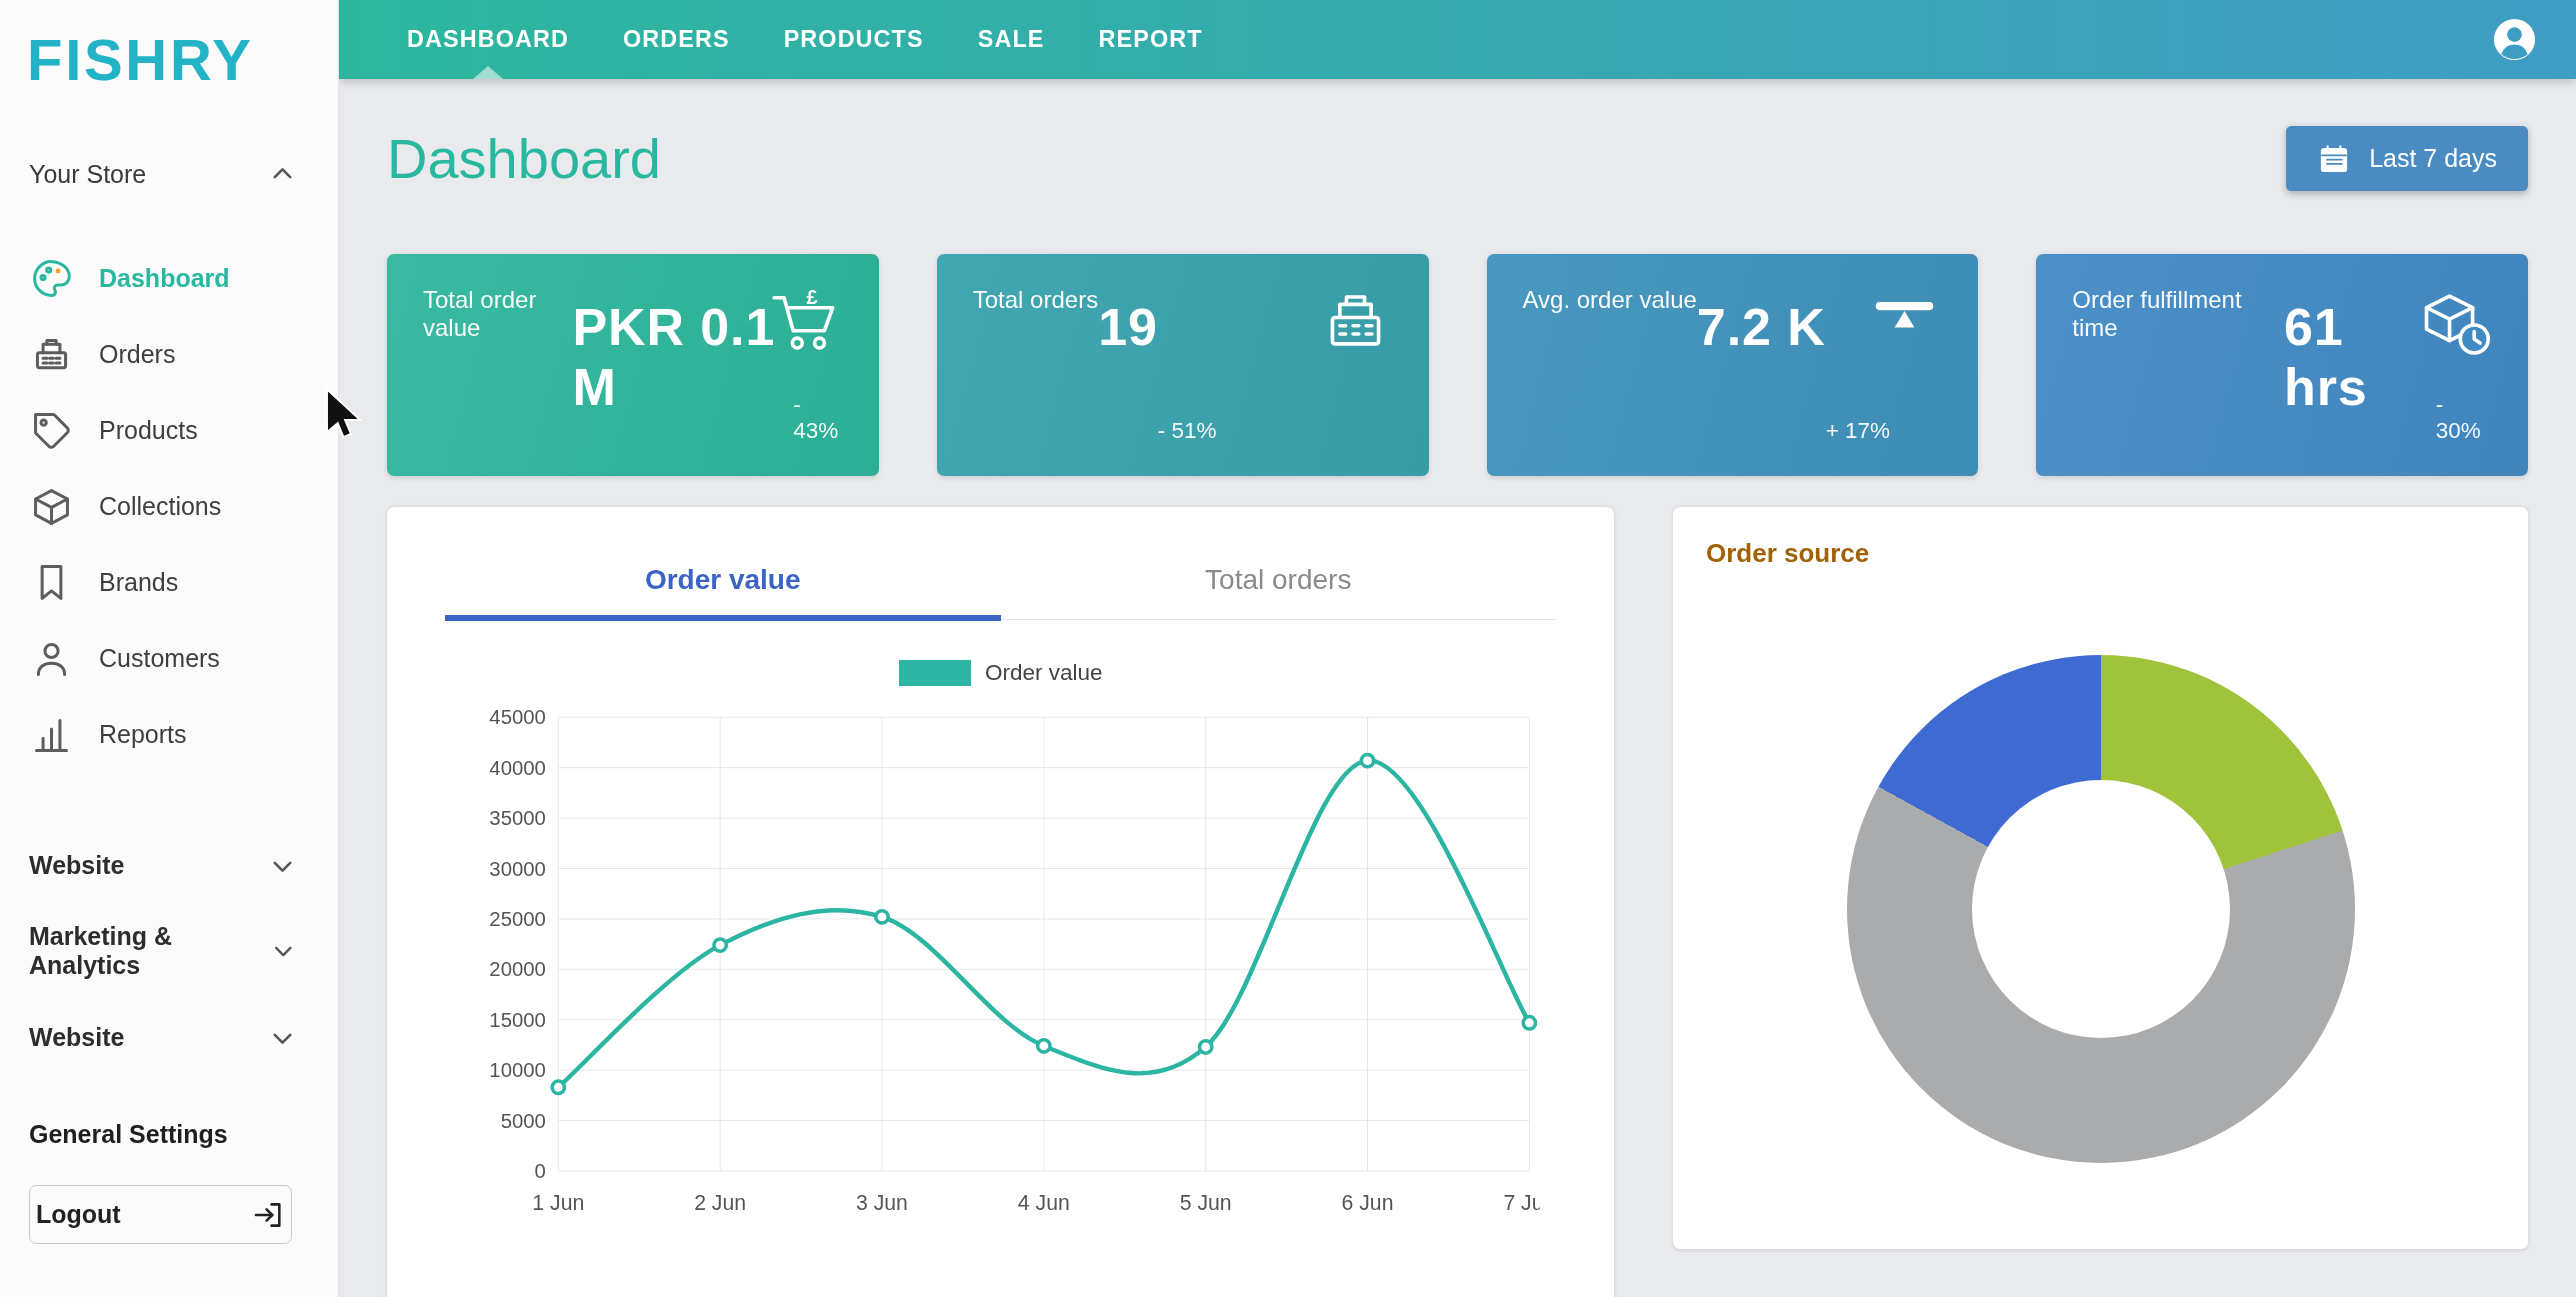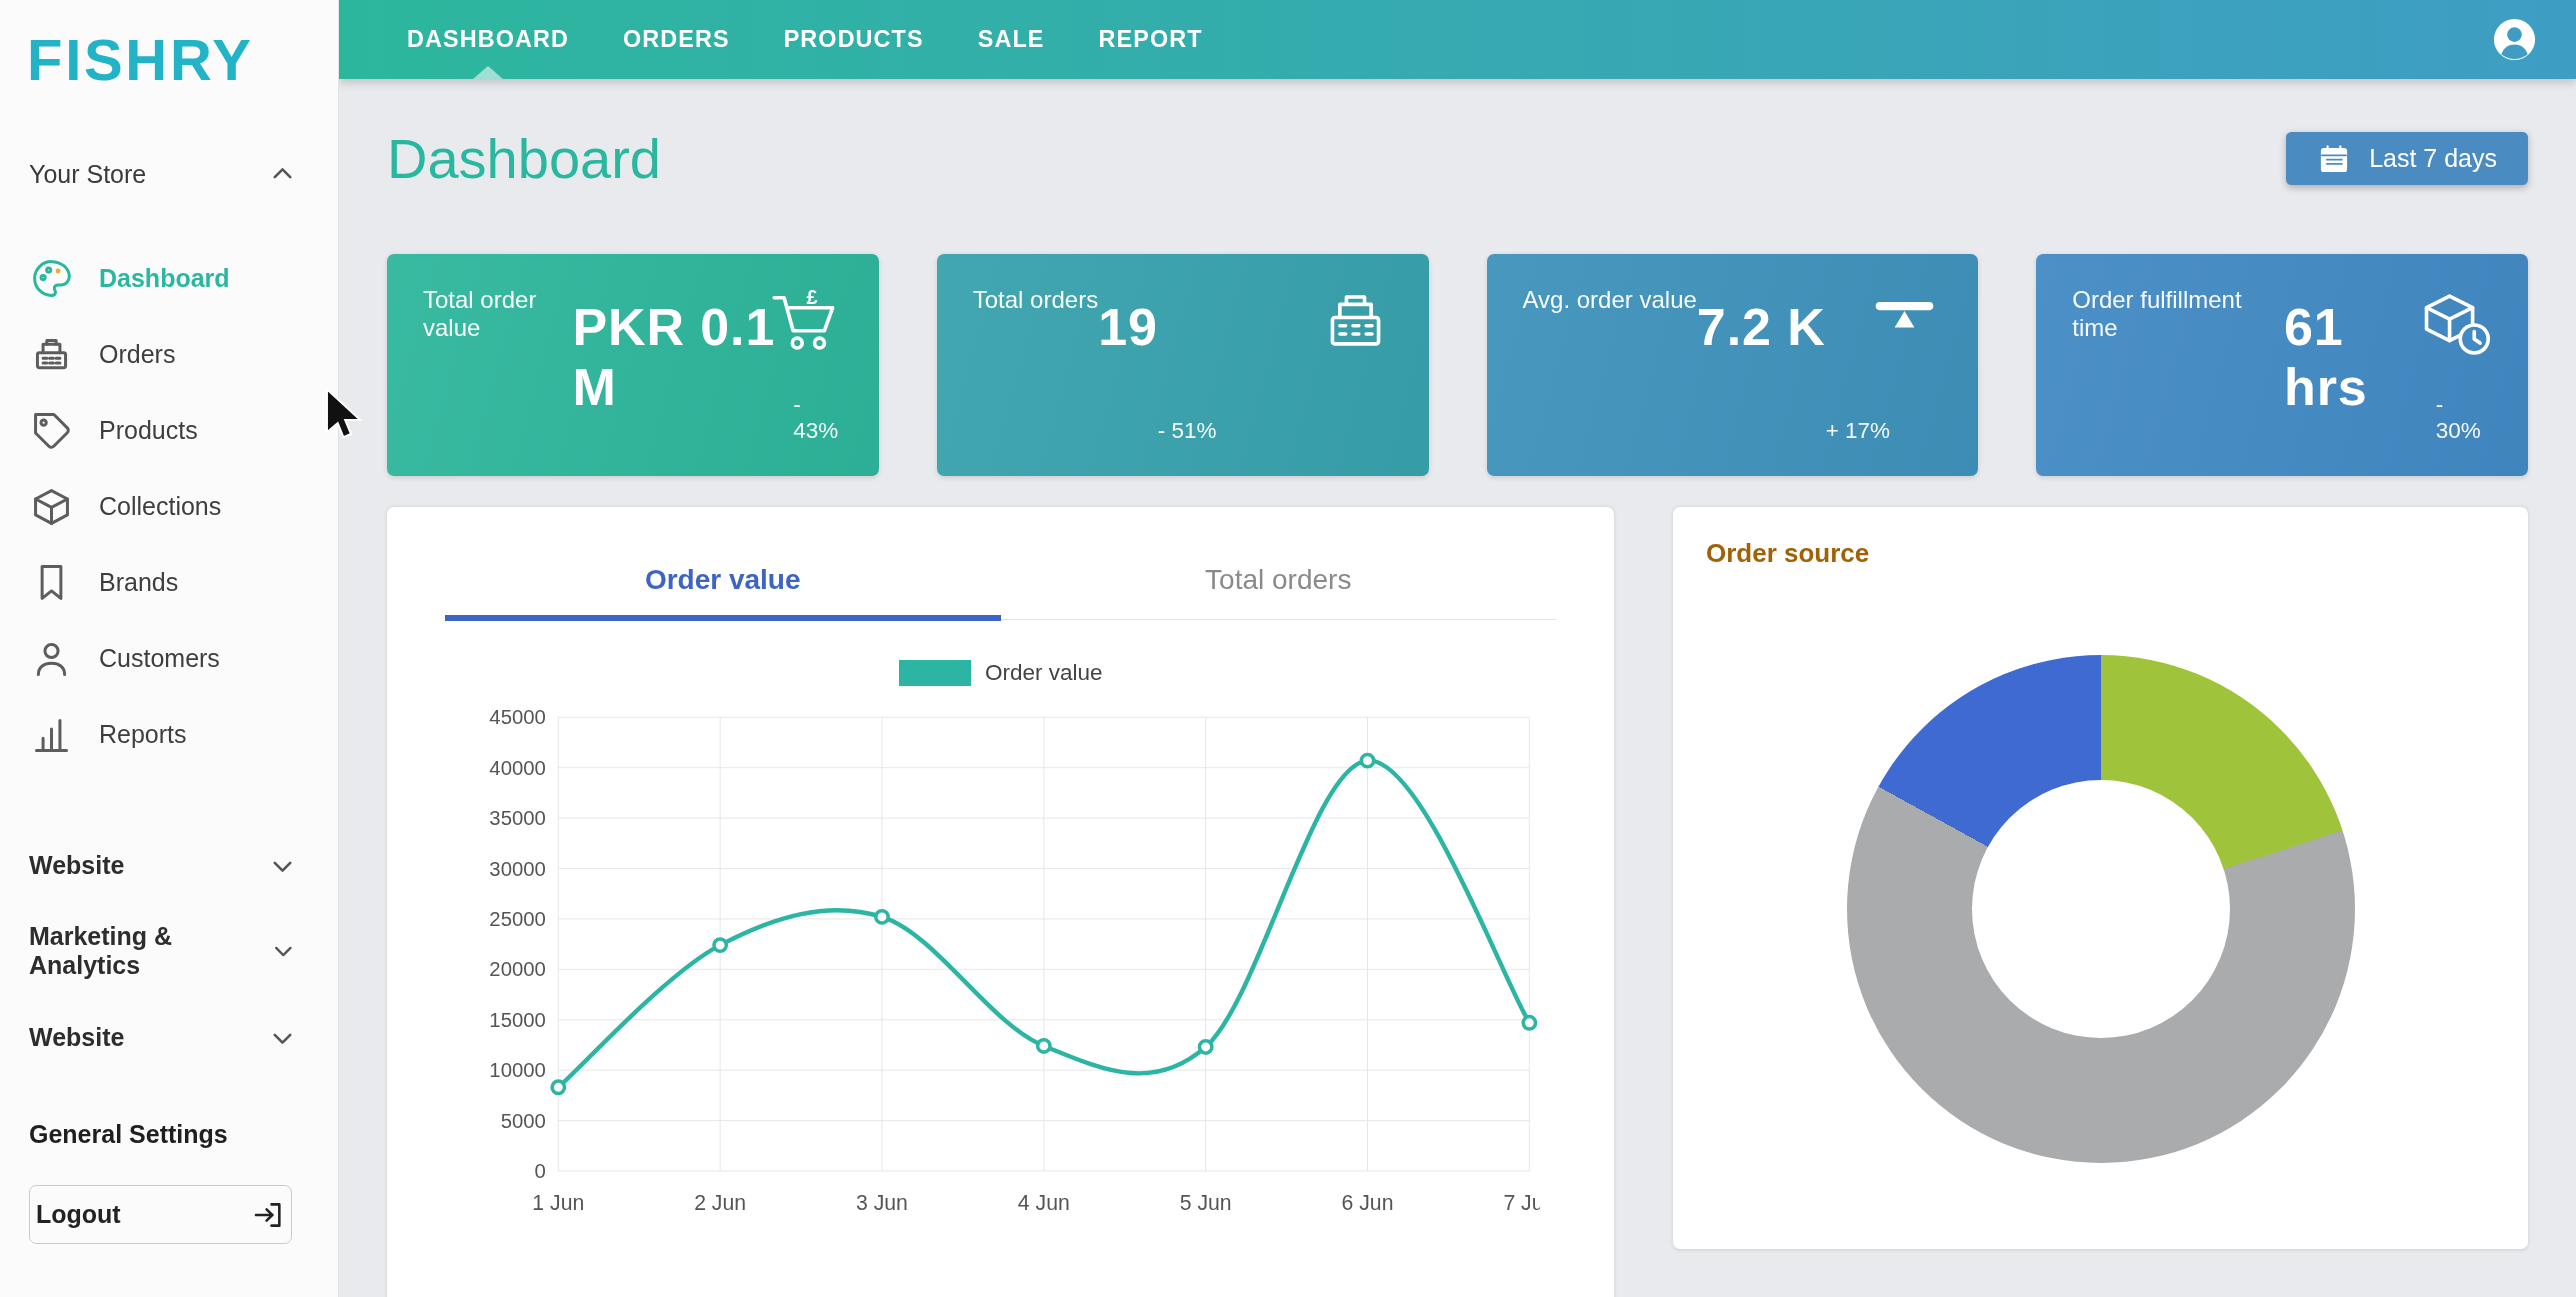--- a/index.html
+++ b/index.html
@@ -67,21 +67,21 @@
   .nav-avatar { margin-left: auto; margin-right: 38px; width: 47px; height: 47px; cursor: pointer; }
   .nav-avatar svg { width: 47px; height: 47px; }
 
   .content { flex: 1; padding: 0 48px; overflow: hidden; }
 
   .page-header { display: flex; align-items: center; justify-content: space-between; margin-top: 47px; }
   .page-title { font-size: 56px; font-weight: 500; color: var(--accent-teal); }
   .date-btn {
     display: flex; align-items: center; gap: 18px; border: none; cursor: pointer;
     background: var(--date-button-blue); color: #fff; font-size: 25px; font-family: inherit;
-    height: 53px; padding: 0 31px; border-radius: 5.4px; box-shadow: 0 2.7px 7.2px rgba(0,0,0,.25);
+    height: 65px; padding: 0 31px; border-radius: 5.4px; box-shadow: 0 2.7px 7.2px rgba(0,0,0,.25);
   }
   .date-btn svg { width: 34px; height: 34px; }
 
   
   .stats-row { display: flex; gap: 58px; margin-top: 63px; }
   .stat-card {
     flex: 1; height: 222px; border-radius: 7.2px; color: #fff; position: relative;
     padding: 32px 36px; display: flex; flex-direction: row;
     background-image: linear-gradient(105deg, rgba(255,255,255,.05), rgba(0,0,0,.04));
     box-shadow: 0 1.8px 5.4px rgba(0,0,0,.12);

